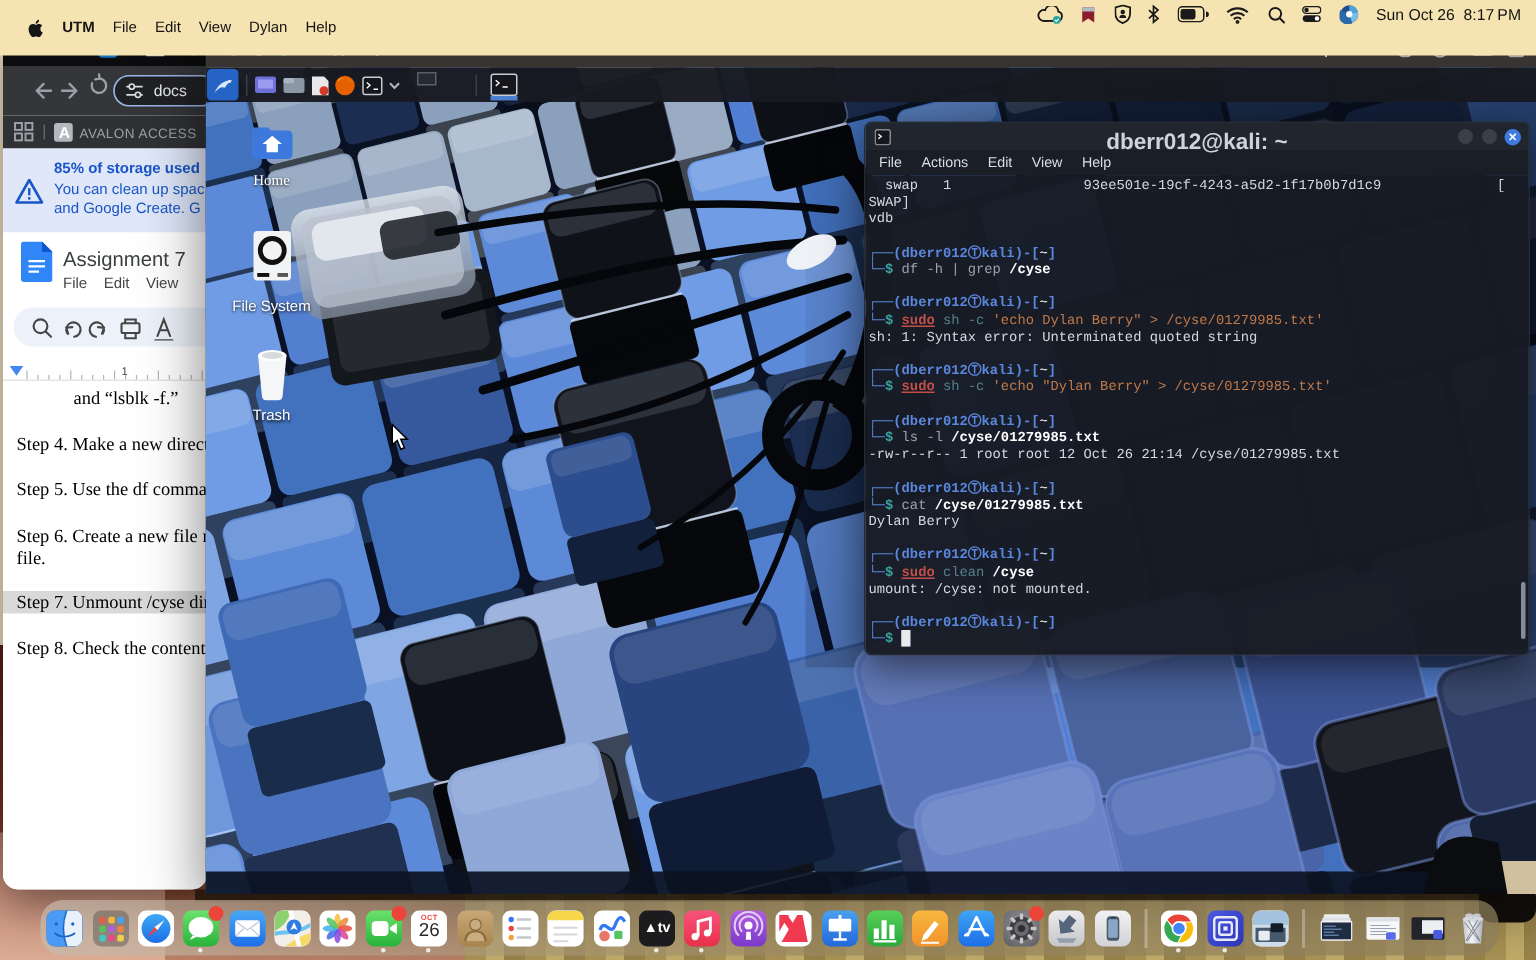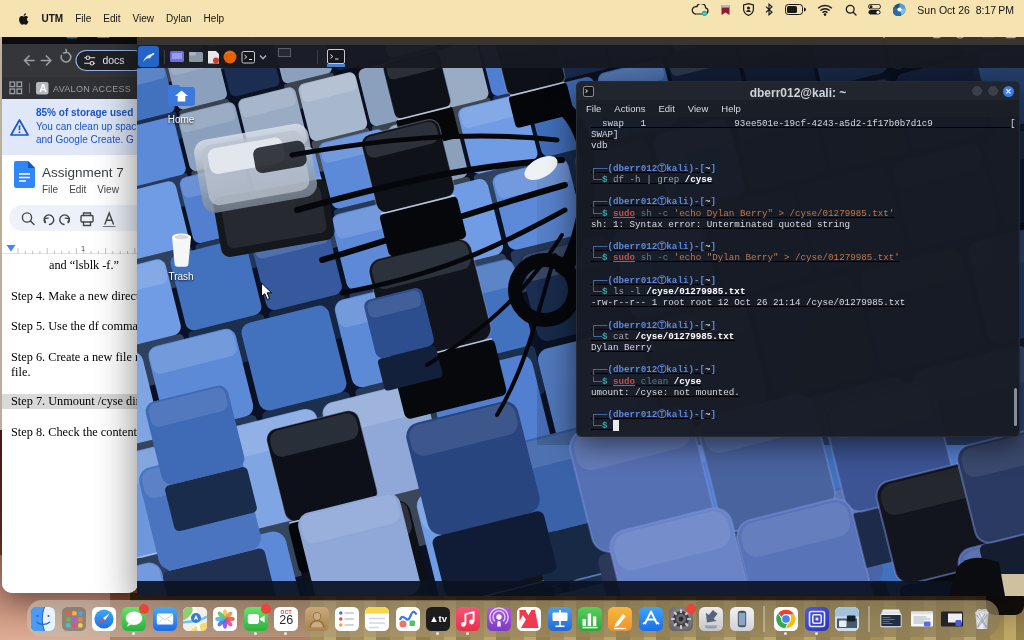--- a/index.html
+++ b/index.html
@@ -38,21 +38,21 @@
 #vm { position:absolute; left:0; top:26px; width:889px; height:551px; background:#0a1124; overflow:hidden; }
 #panel { position:absolute; left:0; top:0; width:889px; height:23px; background:rgba(24,26,33,0.97); display:flex; align-items:center; z-index:5; }
 .dicon { position:absolute; width:76px; text-align:center; color:#fff; font-size:10px; z-index:3;
   text-shadow:0 1px 2px rgba(0,0,0,.95); }
 
 
 #term { position:absolute; left:439px; top:36px; width:444px; height:356px; z-index:6;
   border-radius:5px; overflow:hidden; box-shadow:0 8px 28px rgba(0,0,0,.55); border:1px solid #262b34; }
 #termbar { height:18px; background:#21252e; position:relative; }
 #termmenu { height:17px; background:#1a1e26; color:#d8dce4; font-size:9.5px; display:flex; align-items:center; gap:13px; padding-left:9px; }
-#termbody { height:321px; background:rgba(23,27,36,0.96); padding:1px 0 0 14px;text-decoration:underline; }
+#termbody { height:321px; background:rgba(23,27,36,0.96); padding:1px 0 0 2px; }
 #termbody pre { font-family:"Liberation Mono",monospace; font-size:9.2px; line-height:11.2px; color:#d4d8e0; }
 .tb { color:#5b87dd; font-weight:bold; }
 .tw { color:#ffffff; font-weight:bold; }
 .tg { color:#9aa3ad; }
 .tr { color:#c25048; text-decoration:underline; font-weight:bold;}
 .tt { color:#56808a; }
 .to { color:#c07848; }
 .td { color:#3aa3a0; font-weight:bold; }
 
 
@@ -1093,47 +1093,56 @@
       <div style="width:13px;height:9px;background:#262a32;border:1px solid #5a5e66;margin:-8px 0 0 8px;flex:0 0 auto;"></div>
       <div style="width:1px;height:14px;background:#3a3e48;margin:0 9px 0 26px;flex:0 0 auto;"></div>
       <div style="width:18px;height:15.5px;border:1px solid #c8cad0;border-radius:2px;background:#15171c;position:relative;flex:0 0 auto;">
          <svg width="16" height="13" viewBox="0 0 16 13">
             <path d="M2.5 3.5 l2.2 1.9 -2.2 1.9 M7 8 h3.5" stroke="#fff" stroke-width="0.9" fill="none"></path>
           </svg>
          <div style="position:absolute;left:-1px;bottom:-3.5px;width:18px;height:2.5px;background:#4d7fd0;"></div>
       </div>
     </div>
 
-    <div class="dicon" style="left:6px;top:37px;">
+    <div class="dicon" style="left:6px;top:37px;font-family:Liberation Serif, serif;">
       <svg width="31" height="27" viewBox="0 0 31 27">
           <rect x="2" y="5" width="27" height="19" rx="3" fill="#3d79dd"></rect>
           <path d="M2 8 v-3 a2 2 0 0 1 2-2 h9 l2 3 Z" fill="#3d79dd"></path>
           <path d="M15.5 8.5 l6.5 5.5 h-2.7 v5.5 h-7.6 v-5.5 H9 Z" fill="#fff"></path>
         </svg>
       <div style="margin-top:3px;">Home</div>
+    </div>
+    <div class="dicon" style="left:6px;top:106px;">
+      <svg width="33" height="43" viewBox="0 0 33 43">
+          <rect x="4" y="3" width="25" height="33" rx="2.5" fill="#f2f3f5"></rect>
+          <circle cx="16.5" cy="16" r="8" fill="none" stroke="#111" stroke-width="3.2"></circle>
+          <rect x="6.5" y="31" width="8" height="2.6" fill="#111"></rect>
+          <rect x="20" y="31" width="7" height="2.6" fill="#555"></rect>
+        </svg>
+      <div style="margin-top:2px;">File System</div>
     </div>
     <div class="dicon" style="left:6px;top:183px;">
       <svg width="31" height="40" viewBox="0 0 31 40">
           <path d="M6 9 h19 l-2.6 27 a3 3 0 0 1 -3 2.8 h-7.8 a3 3 0 0 1 -3 -2.8 Z" fill="#f5f6f8"></path>
           <ellipse cx="15.5" cy="9" rx="9.5" ry="3.6" fill="#fff"></ellipse>
           <ellipse cx="15.5" cy="9" rx="7" ry="2.4" fill="#d8dadd"></ellipse>
         </svg>
       <div style="margin-top:1px;">Trash</div>
     </div>
     <svg width="13" height="19" viewBox="0 0 13 19" style="position:absolute;left:123px;top:237px;z-index:4;">
       <path d="M1.5 1 L1.5 14.5 L4.8 11.7 L7.2 17.5 L9.6 16.5 L7.2 10.8 L11.5 10.8 Z" fill="#fff" stroke="#000" stroke-width="1"></path>
     </svg>
 
     <div id="term">
       <div id="termbar">
         <svg width="11" height="11" viewBox="0 0 11 11" style="position:absolute;left:6px;top:3.5px">
             <rect x="0.5" y="0.5" width="10" height="10" rx="1.5" fill="#15171c" stroke="#888" stroke-width="1"></rect>
             <path d="M2.5 3.5 l2 1.5 -2 1.5" stroke="#fff" stroke-width="0.9" fill="none"></path>
           </svg>
-        <div style="position:absolute;left:0;right:0;top:3.5px;text-align:center;color:#cfd3da;font-size:12px;font-weight:bold;">dberr012@kali: ~</div>
+        <div style="position:absolute;left:0;right:0;top:3.5px;text-align:center;color:#cfd3da;font-size:15px;font-weight:bold;">dberr012@kali: ~</div>
         <div style="position:absolute;right:37px;top:4px;width:10px;height:10px;border-radius:50%;background:#3a3f4a;"></div>
         <div style="position:absolute;right:21px;top:4px;width:10px;height:10px;border-radius:50%;background:#3a3f4a;"></div>
         <div style="position:absolute;right:5px;top:3.5px;width:11px;height:11px;border-radius:50%;background:#3f7ae0;color:#fff;font-size:7.5px;text-align:center;line-height:11px;font-weight:bold;">✕</div>
       </div>
       <div id="termmenu">
           <span>File</span>
           <span>Actions</span>
           <span>Edit</span>
           <span>View</span>
           <span>Help</span>

